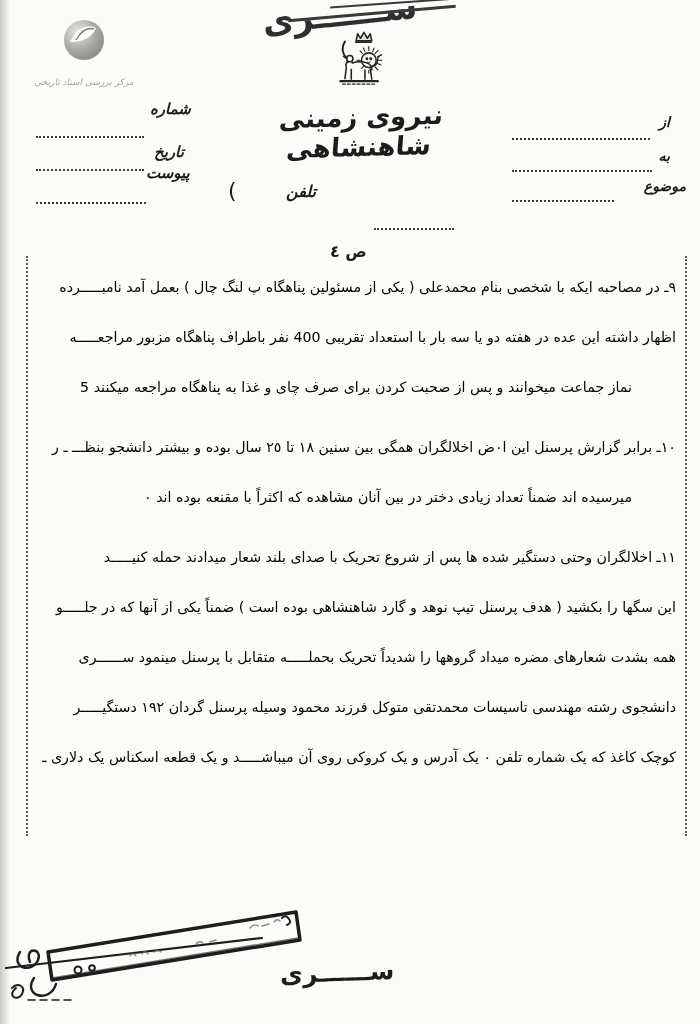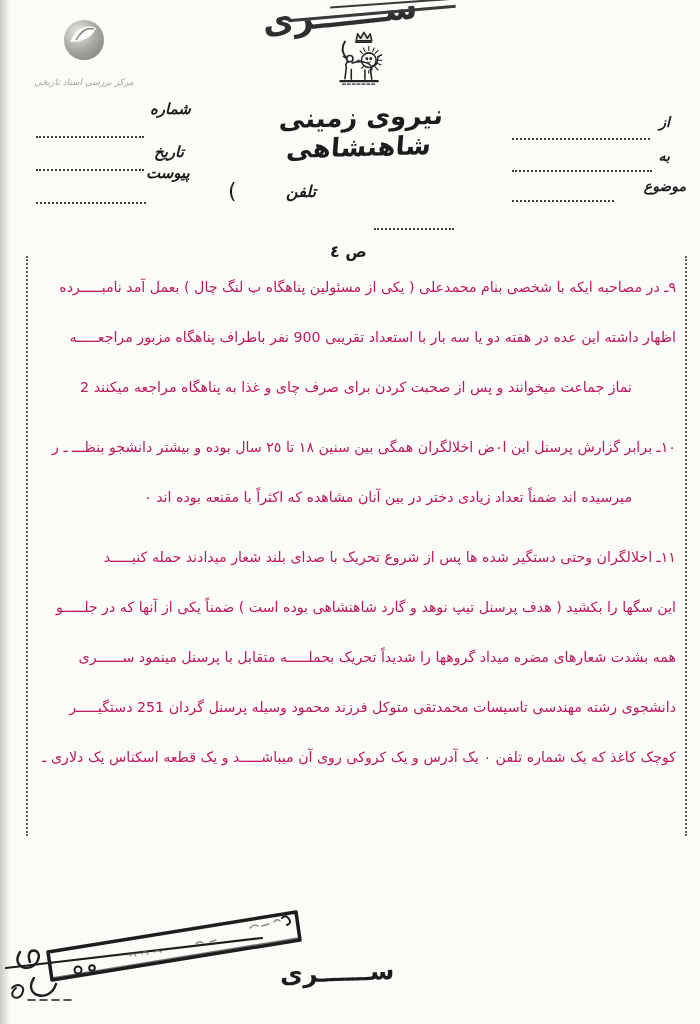--- a/index.html
+++ b/index.html
@@ -49,21 +49,21 @@
   .phone{position:absolute;left:286px;top:182px;font-size:16px;font-weight:bold;
     font-style:italic;direction:rtl;}
 
   .pmark{position:absolute;left:330px;top:222px;font-size:16px;font-weight:bold;direction:rtl;margin-top:20px;}
 
   .mline{position:absolute;top:256px;height:580px;width:0;border-left:2px dotted #5a5a5a;}
   .ml-left{left:26px;}
   .ml-right{left:685px;}
 
   .body-lines{position:absolute;right:24px;left:32px;top:262px;direction:rtl;
-    text-align:right;font-size:14.2px;line-height:50px;white-space:nowrap;color:#be185d;}
+    text-align:right;font-size:14.2px;line-height:50px;white-space:nowrap;color:#000000;}
   .bline{height:50px;}
   .bline.para-start{margin-top:10px;}
   .bline.short-line{padding-right:44px;}
 
   .stamp-svg{position:absolute;left:0;top:882px;width:360px;height:142px;}
 
   .footer-secret{position:absolute;left:280px;top:958px;font-size:25px;font-weight:bold;
     direction:rtl;transform:rotate(-2deg);}
 </style>
 </head>
@@ -150,28 +150,28 @@
   <div class="phone">تلفن</div>
 
   <div class="pmark">ص ٤</div>
   <div class="dots d-page"></div>
 
   <div class="mline ml-left"></div>
   <div class="mline ml-right"></div>
 
   <div class="body-lines" id="body-lines">
       <div class="bline">٩ـ در مصاحبه ایکه با شخصی بنام محمدعلی ( یکی از مسئولین پناهگاه پ لنگ چال ) بعمل آمد نامبـــــرده</div>
-      <div class="bline">اظهار داشته این عده در هفته دو یا سه بار با استعداد تقریبی 900 نفر باطراف پناهگاه مزبور مراجعـــــه</div>
-      <div class="bline short-line">نماز جماعت میخوانند و پس از صحبت کردن برای صرف چای و غذا به پناهگاه مراجعه میکنند 2</div>
+      <div class="bline">اظهار داشته این عده در هفته دو یا سه بار با استعداد تقریبی 400 نفر باطراف پناهگاه مزبور مراجعـــــه</div>
+      <div class="bline short-line">نماز جماعت میخوانند و پس از صحبت کردن برای صرف چای و غذا به پناهگاه مراجعه میکنند 5</div>
       <div class="bline para-start">١٠ـ برابر گزارش پرسنل این ا٠ض اخلالگران همگی بین سنین ١٨ تا ٢٥ سال بوده و بیشتر دانشجو بنظـــ ـ ر</div>
       <div class="bline short-line">میرسیده اند ضمناً تعداد زیادی دختر در بین آنان مشاهده که اکثراً با مقنعه بوده اند ٠</div>
       <div class="bline para-start">١١ـ اخلالگران وحتی دستگیر شده ها پس از شروع تحریک با صدای بلند شعار میدادند حمله کنیـــــد</div>
       <div class="bline">این سگها را بکشید ( هدف پرسنل تیپ نوهد و گارد شاهنشاهی بوده است ) ضمناً یکی از آنها که در جلـــــو</div>
       <div class="bline">همه بشدت شعارهای مضره میداد گروهها را شدیداً تحریک بحملـــــه متقابل با پرسنل مینمود ســــــری</div>
-      <div class="bline">دانشجوی رشته مهندسی تاسیسات محمدتقی متوکل فرزند محمود وسیله پرسنل گردان 251 دستگیـــــر</div>
+      <div class="bline">دانشجوی رشته مهندسی تاسیسات محمدتقی متوکل فرزند محمود وسیله پرسنل گردان ١٩٢ دستگیـــــر</div>
       <div class="bline">کوچک کاغذ که یک شماره تلفن ٠ یک آدرس و یک کروکی روی آن میباشـــــد و یک قطعه اسکناس یک دلاری ـ</div>
     </div>
 
   <svg class="stamp-svg" viewBox="0 0 360 142">
     <g fill="none" stroke="#1d1d1d" stroke-linecap="round" stroke-linejoin="round">
       <polygon points="48,70 296,30 300,58 52,98" stroke-width="3.5"></polygon>
       <path d="M52 96 L298 56" stroke-width="1.5" opacity="0.6"></path>
       <path d="M6 86 L262 56" stroke-width="2.2"></path>
       <path d="M20 70 c-10 16 12 22 18 8 c5 -12 -14 -14 -8 2" stroke-width="2.4"></path>
       <path d="M34 96 c-12 18 16 26 22 6" stroke-width="2.4"></path>

